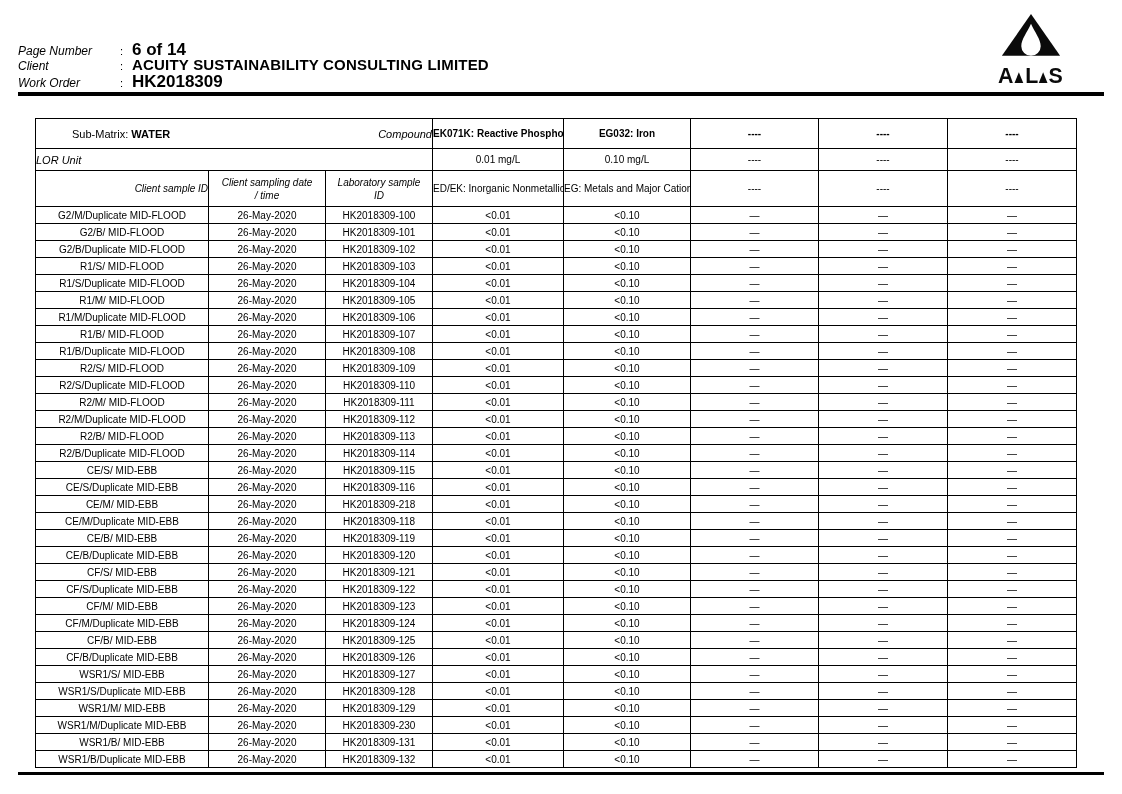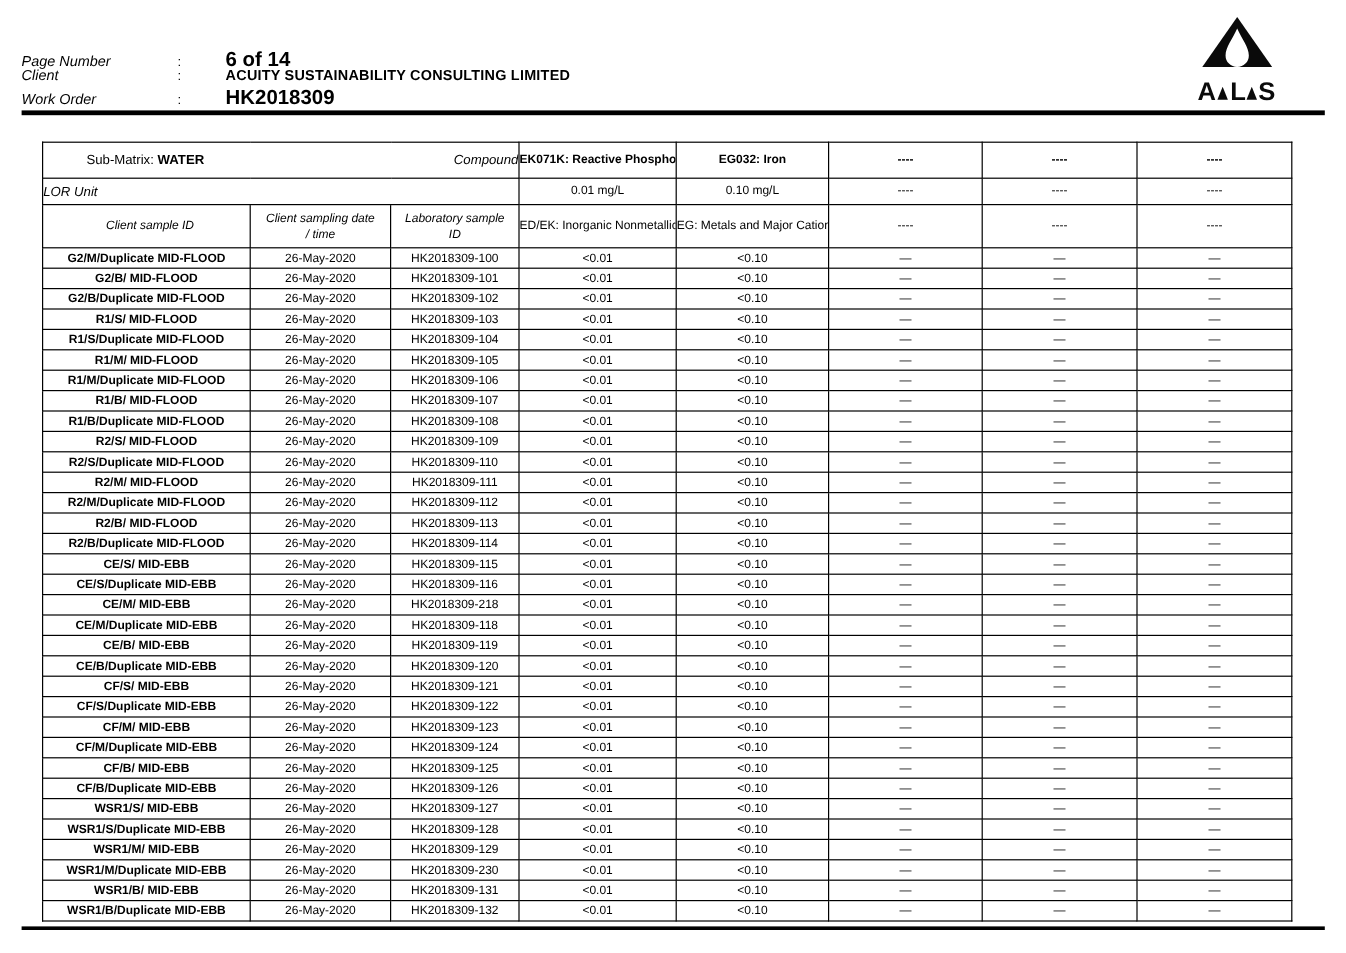--- a/index.html
+++ b/index.html
@@ -2,25 +2,25 @@
 <html><head>
 <meta charset="utf-8">
 <style>
   * { margin:0; padding:0; box-sizing:border-box; }
   html, body { width:1122px; height:794px; background:#ffffff; color:#000;
                font-family:"Liberation Sans", sans-serif; }
   .page { position:relative; width:1122px; height:794px; background:#fff; overflow:hidden; }
 
   
   .doc-header { position:absolute; top:40px; left:18px; }
-  .hdr-row { display:flex; align-items:baseline; height:16px;gap:28px; }
+  .hdr-row { display:flex; align-items:baseline; height:16px; }
   .hdr-label { width:102px; font-style:italic; font-size:12px; }
   .hdr-colon { width:12px; font-size:11px; }
   .hdr-value { font-weight:bold; font-size:17px; }
-  .hdr-value.small { font-size:12px; letter-spacing:0.2px; }
+  .hdr-value.small { font-size:15px; letter-spacing:0.2px; }
 
   .logo { position:absolute; top:12px; right:58px; width:66px; height:78px; }
 
   .rule-top    { position:absolute; top:92px;  left:18px; width:1086px; height:4px; background:#000; }
   .rule-bottom { position:absolute; top:772px; left:18px; width:1086px; height:3px; background:#000; }
 
   
   table.results { position:absolute; top:118px; left:35px; width:1041px;
                   border-collapse:collapse; table-layout:fixed; }
   table.results td { font-size:10px; text-align:center; vertical-align:middle;
@@ -31,26 +31,26 @@
   tr.rowB { height:22px; }
   tr.rowC { height:36px; }
   .meta-flex { display:flex; justify-content:space-between; align-items:center; }
   .submatrix { font-size:11px;margin-left:36px; }
   .submatrix b { font-weight:bold; }
   .it { font-style:italic; }
   .lbl { font-size:11px; }
   td.cmpd { font-weight:bold; font-size:11px; white-space:normal; line-height:13px; }
   td.lor  { font-size:10px; }
   td.colhdr { font-style:italic; font-size:10.5px; white-space:normal; line-height:13px; }
-  td.colhdr.left { text-align:center; padding-left:6px; }
+  td.colhdr.left { text-align:right; padding-left:6px; }
   td.method { font-size:10px; white-space:normal; line-height:13px; }
   td.dashtop { vertical-align:top; padding-top:4px; }
 
   tr.datarow { height:17px; }
-  td.c1 { text-align:left; padding-left:4px; font-size:9px; font-weight:bold;margin-top:45px; }
+  td.c1 { text-align:left; padding-left:4px; font-size:9px; font-weight:normal;margin-top:45px; }
   td.c2 { font-size:10.5px; }
   td.c3 { font-size:10.5px; }
   td.cv { font-size:9.5px; }
 </style>
 </head>
 <body>
 
 <div class="page">
 
   <div class="doc-header">

